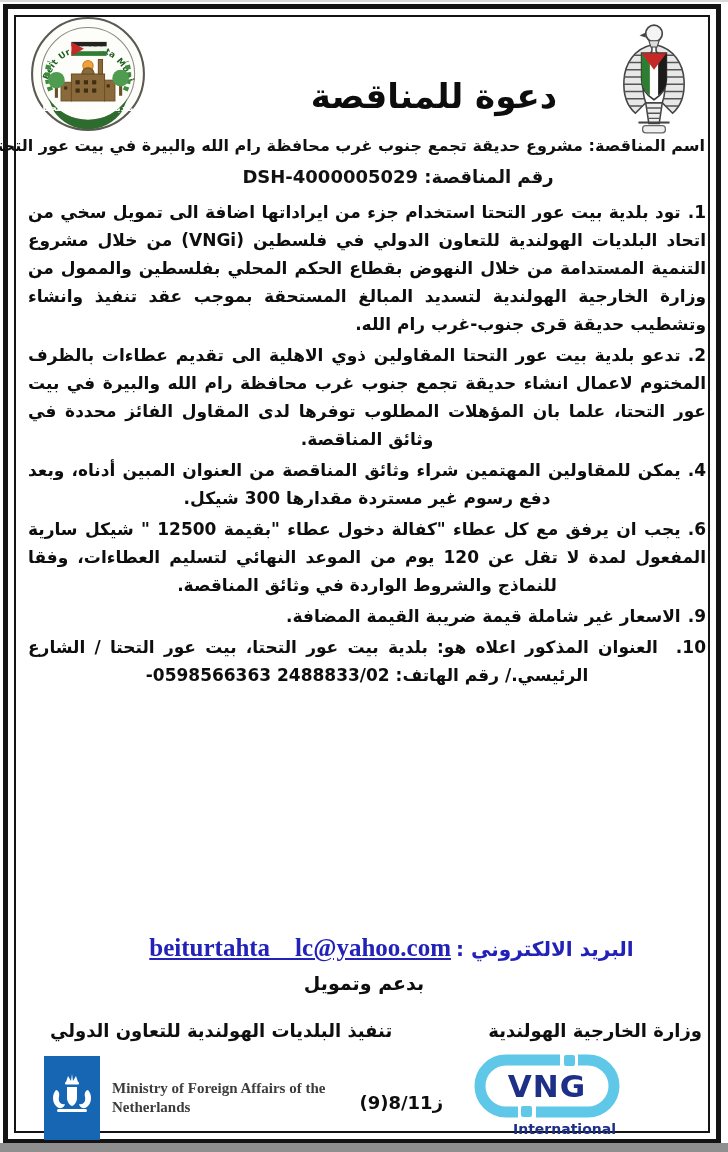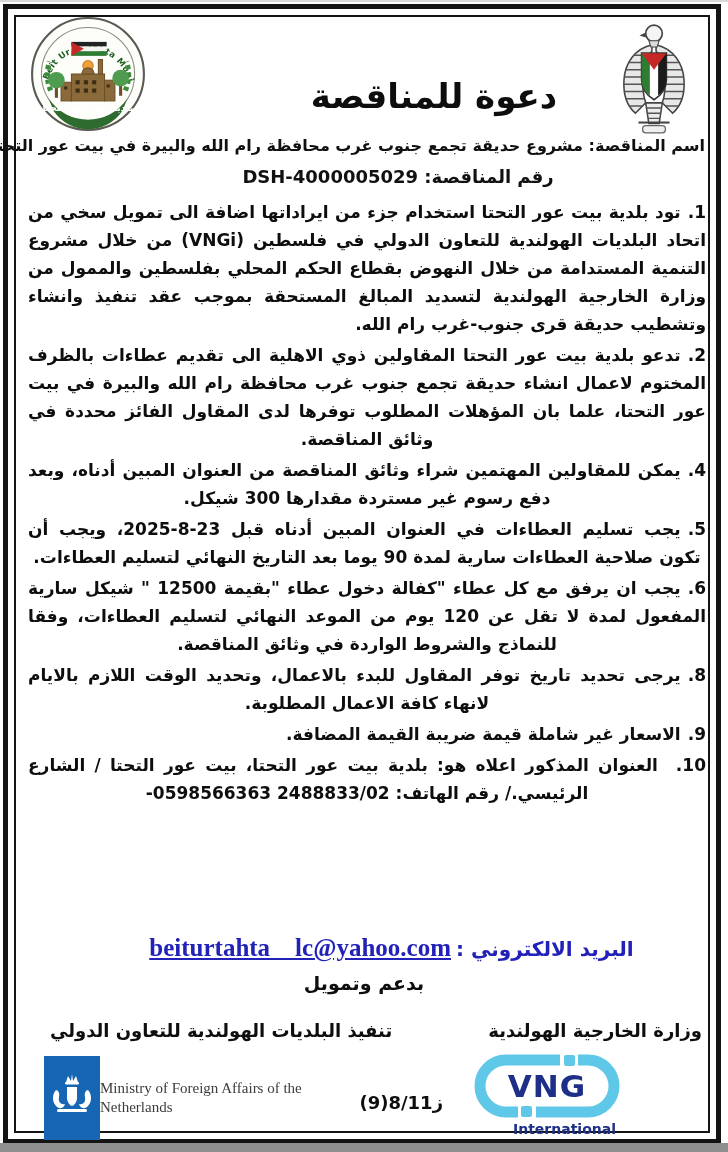--- a/index.html
+++ b/index.html
@@ -57,22 +57,22 @@
     direction:rtl;font-size:19px;font-weight:700;color:#0e0e0e;
   }
   .funders{
     position:absolute;top:1020px;left:50px;right:26px;display:flex;
     flex-direction:row-reverse;justify-content:space-between;
     direction:rtl;font-size:18px;font-weight:700;color:#0e0e0e;
   }
   .ministry-block{position:absolute;left:44px;top:1056px;display:flex;align-items:center;}
   .ministry-flag{width:56px;height:84px;background:#1766b4;position:relative;flex:0 0 auto;}
   .ministry-text{
-    width:215px;font-family:"Liberation Serif",serif;
-    font-size:15px;font-weight:400;color:#3c3c3c;line-height:19px;
+    margin-left:12px;width:215px;font-family:"Liberation Serif",serif;
+    font-size:15px;font-weight:700;color:#3c3c3c;line-height:19px;
   }
   .ref-number{
     position:absolute;left:328px;top:1092px;width:115px;text-align:right;
     direction:rtl;font-size:18px;font-weight:700;color:#0e0e0e;
   }
   .vng-block{position:absolute;left:468px;top:1054px;width:160px;}
 </style>
 </head>
 <body>
 
@@ -183,23 +183,21 @@
 </div>
 
 <div class="doc-title">دعوة للمناقصة</div>
 <div class="sub1">اسم المناقصة: مشروع حديقة تجمع جنوب غرب محافظة رام الله والبيرة في بيت عور التحتا/ رام الله</div>
 <div class="sub2">رقم المناقصة: DSH-4000005029</div>
 
 <div class="list">
   <div class="item last-right"><span class="num">1.</span><span>تود بلدية بيت عور التحتا استخدام جزء من ايراداتها اضافة الى تمويل سخي من اتحاد البلديات الهولندية للتعاون الدولي في فلسطين (VNGi) من خلال مشروع التنمية المستدامة من خلال النهوض بقطاع الحكم المحلي بفلسطين والممول من وزارة الخارجية الهولندية لتسديد المبالغ المستحقة بموجب عقد تنفيذ وانشاء وتشطيب حديقة قرى جنوب-غرب رام الله.</span></div>
   <div class="item last-center"><span class="num">2.</span><span>تدعو بلدية بيت عور التحتا المقاولين ذوي الاهلية الى تقديم عطاءات بالظرف المختوم لاعمال انشاء حديقة تجمع جنوب غرب محافظة رام الله والبيرة في بيت عور التحتا، علما بان المؤهلات المطلوب توفرها لدى المقاول الفائز محددة في وثائق المناقصة.</span></div>
   <div class="item last-center"><span class="num">4.</span><span>يمكن للمقاولين المهتمين شراء وثائق المناقصة من العنوان المبين أدناه، وبعد دفع رسوم غير مستردة مقدارها 300 شيكل.</span></div>
-  <div class="item last-center"><span class="num">5.</span><span>يجب تسليم العطاءات في العنوان المبين أدناه قبل 23-8-2025، ويجب أن تكون صلاحية العطاءات سارية لمدة 90 يوما بعد التاريخ النهائي لتسليم العطاءات.</span></div>
   <div class="item last-center"><span class="num">6.</span><span>يجب ان يرفق مع كل عطاء "كفالة دخول عطاء "بقيمة 12500 " شيكل سارية المفعول لمدة لا تقل عن 120 يوم من الموعد النهائي لتسليم العطاءات، وفقا للنماذج والشروط الواردة في وثائق المناقصة.</span></div>
-  <div class="item last-center"><span class="num">8.</span><span>يرجى تحديد تاريخ توفر المقاول للبدء بالاعمال، وتحديد الوقت اللازم بالايام لانهاء كافة الاعمال المطلوبة.</span></div>
   <div class="item last-right"><span class="num">9.</span><span>الاسعار غير شاملة قيمة ضريبة القيمة المضافة.</span></div>
   <div class="item last-center"><span class="num num-wide">10.</span><span>العنوان المذكور اعلاه هو: بلدية بيت عور التحتا، بيت عور التحتا / الشارع الرئيسي./ رقم الهاتف: 2488833/02 0598566363-</span></div>
 </div>
 
 <div class="email-row">
   <span class="email-label">البريد الالكتروني :</span>
   <span> </span>
   <a class="email-addr" href="#">beiturtahta__lc@yahoo.com</a>
 </div>
 

